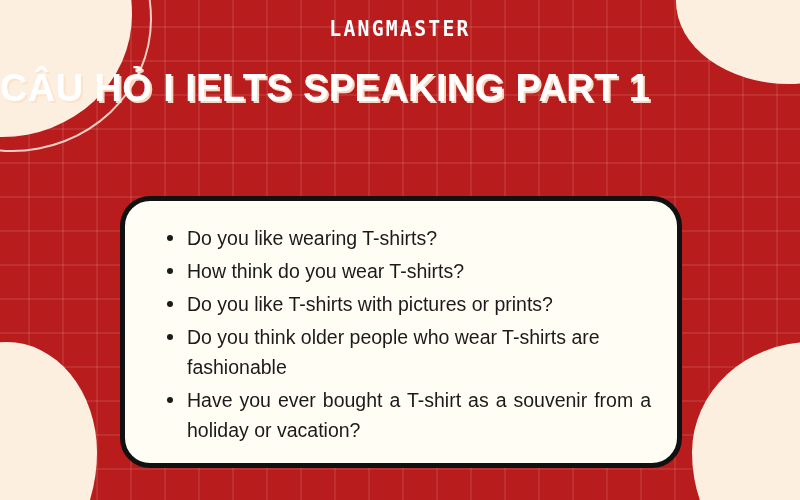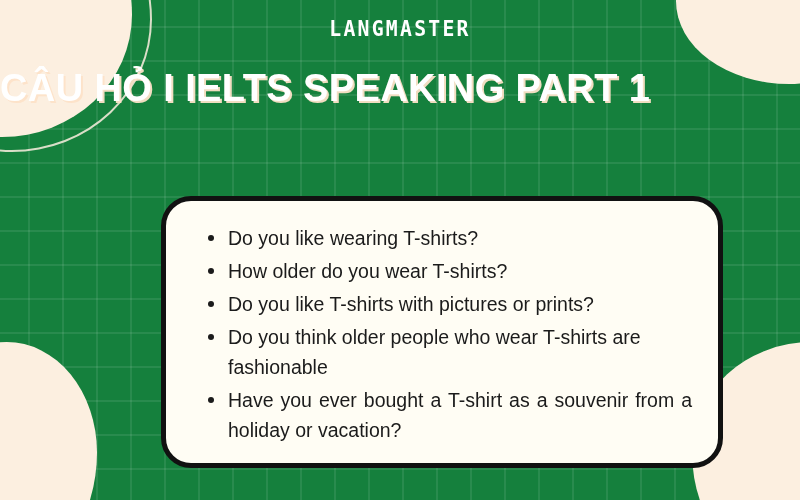--- a/index.html
+++ b/index.html
@@ -6,21 +6,21 @@
 
   html, body {
     width:800px; height:500px;
     overflow:hidden;
     font-family:"Liberation Sans", sans-serif;
   }
 
   #poster{
     position:relative;
     width:800px; height:500px;
-    background:#15803d;
+    background:#b91c1c;
     overflow:hidden;
   }
 
   
   .grid{
     position:absolute; inset:0;
     background-image:
       linear-gradient(to right, rgba(255,255,255,0.085) 2px, transparent 2px),
       linear-gradient(to bottom, rgba(255,255,255,0.085) 2px, transparent 2px);
     background-size:34px 34px;
@@ -90,21 +90,20 @@
 
   
   .card{
     position:absolute;
     left:120px; top:196px;
     width:562px; height:272px;
     background:#FFFDF4;
     border:5px solid #111111;
     border-radius:30px;
     padding:22px 26px 18px 40px;
-    margin-left:41px;
   }
 
   ul.questions{
     list-style:none;
     margin:0; padding:0;
   }
   ul.questions li{
     position:relative;
     color:#1B1B1B;
     font-size:19.5px;
@@ -138,20 +137,20 @@
 
   <div class="brand">LANGMASTER</div>
 
   <div class="headline">
     <span class="l1">CÂU HỎ I IELTS SPEAKING PART 1</span>
   </div>
 
   <div class="card">
     <ul class="questions">
       <li><span>Do you like wearing T-shirts?</span></li>
-      <li><span>How older do you wear T-shirts?</span></li>
+      <li><span>How think do you wear T-shirts?</span></li>
       <li><span>Do you like T-shirts with pictures or prints?</span></li>
       <li><span>Do you think older people who wear T-shirts are fashionable</span></li>
       <li class="justified"><span>Have you ever bought a T-shirt as a souvenir from a holiday or vacation?</span></li>
     </ul>
   </div>
 
 </div>
 
 </body></html>

